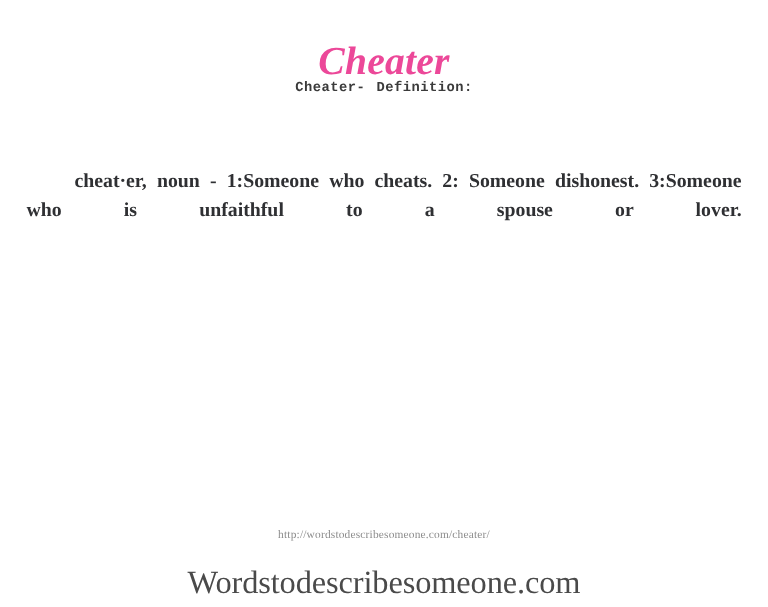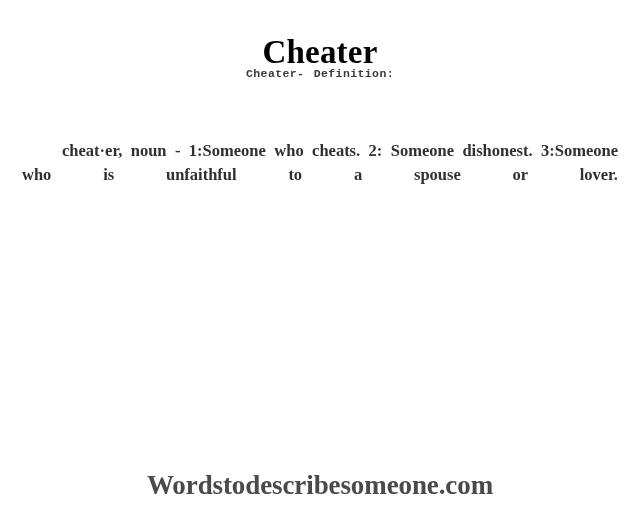--- a/index.html
+++ b/index.html
@@ -25,23 +25,24 @@
 
   
   .title {
     position: absolute;
     top: 11px;
     left: 0;
     width: 640px;
     text-align: center;
     font-size: 33px;
     font-weight: bold;
-    color: #000000;
+    color: #ec4899;
     letter-spacing: 0.2px;
     line-height: 1.2;
+    font-style: italic;
   }
 
   
   .subtitle {
     position: absolute;
     top: 67px;
     left: 0;
     width: 640px;
     text-align: center;
     font-size: 11.5px;
@@ -84,33 +85,34 @@
   }
 
   
   .brand {
     position: absolute;
     top: 470px;
     left: 0;
     width: 640px;
     text-align: center;
     font-size: 27px;
-    font-weight: bold;
+    font-weight: normal;
     color: #4a4a4a;
     letter-spacing: -0.1px;
     line-height: 1.15;
   }
 </style>
 </head>
 <body>
 
 <div class="page">
 
   <h1 class="title">Cheater</h1>
 
   <div class="subtitle">Cheater- Definition:</div>
 
   <div class="definition">cheat·er, noun - 1:Someone who cheats. 2: Someone dishonest.  3:Someone who is unfaithful to a spouse or lover.</div>
 
+  <div class="footer-url">http://wordstodescribesomeone.com/cheater/</div>
 
   <div class="brand">Wordstodescribesomeone.com</div>
 
 </div>
 
 </body></html>

